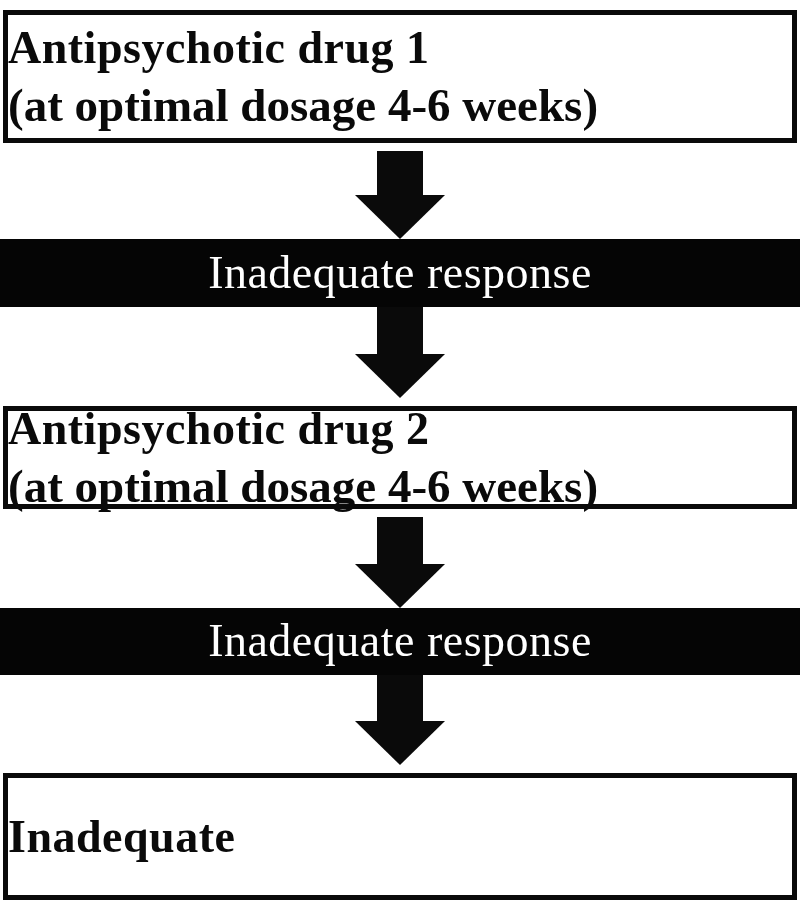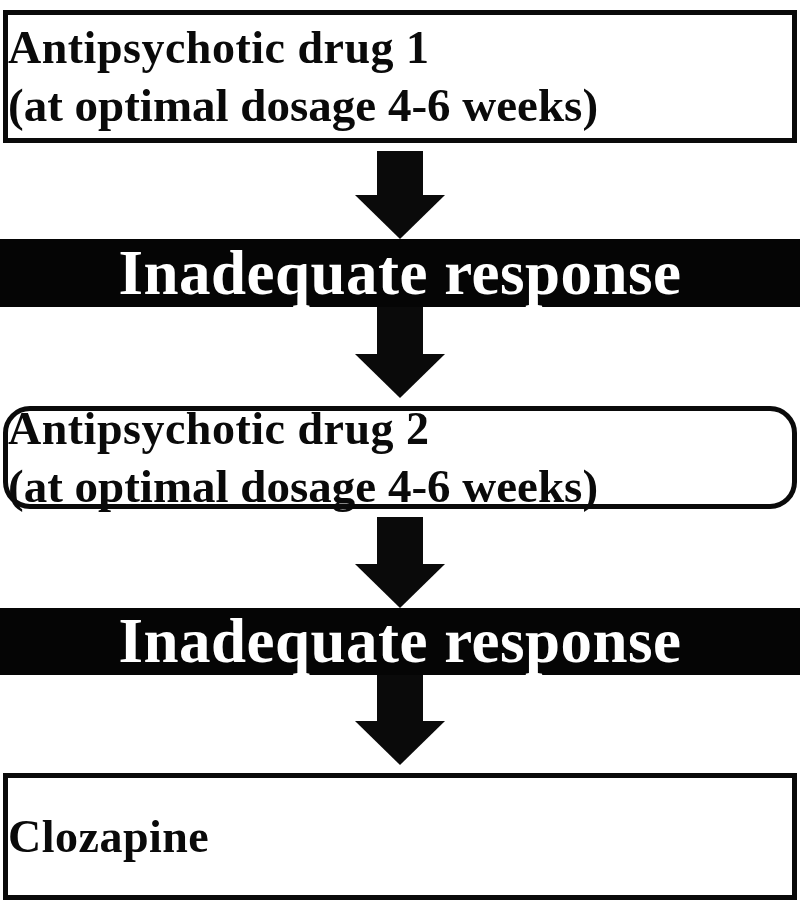--- a/index.html
+++ b/index.html
@@ -27,21 +27,21 @@
     margin: 8px 3px;
     border: 5px solid var(--ink, #0a0a0a);
     background: var(--box_bg, #ffffff);
     display: flex;
     flex-direction: column;
     justify-content: center;
     align-items: flex-start;
     text-align: center;
   }
   .h-box-1 { height: 136px; }
-  .h-box-2 { height: 103px; border-radius: 27px; }
+  .h-box-2 { height: 103px; }
   .h-box-3 { height: 130px; }
 
   .box-title {
     font-size: 46px;
     font-weight: bold;
     line-height: 1.25;
     color: var(--ink, #0a0a0a);
     letter-spacing: 0.5px;
     white-space: nowrap;
   }
@@ -60,22 +60,22 @@
     background: var(--bar_bg, #050505);
     color: var(--bar_text, #ffffff);
     display: flex;
     justify-content: center;
     align-items: center;
     text-align: center;
   }
   .h-bar-1 { height: 69px; }
   .h-bar-2 { height: 68px; }
   .bar-title {
-    font-size: 63px;
-    font-weight: bold;
+    font-size: 46px;
+    font-weight: normal;
     line-height: 1;
     letter-spacing: 0.5px;
     white-space: nowrap;
   }
 
   
   .arrow {
     display: flex;
     flex-direction: column;
     align-items: center;
@@ -136,16 +136,16 @@
   <div class="flow-bar h-bar-2">
     <div class="bar-title">Inadequate response</div>
   </div>
 
   <div class="arrow h-arrow-4">
     <div class="arrow-shaft"></div>
     <div class="arrow-head"></div>
   </div>
 
   <div class="flow-box h-box-3">
-    <div class="box-title">Clozapine</div>
+    <div class="box-title">Inadequate</div>
   </div>
 
 </div>
 
 </body></html>

